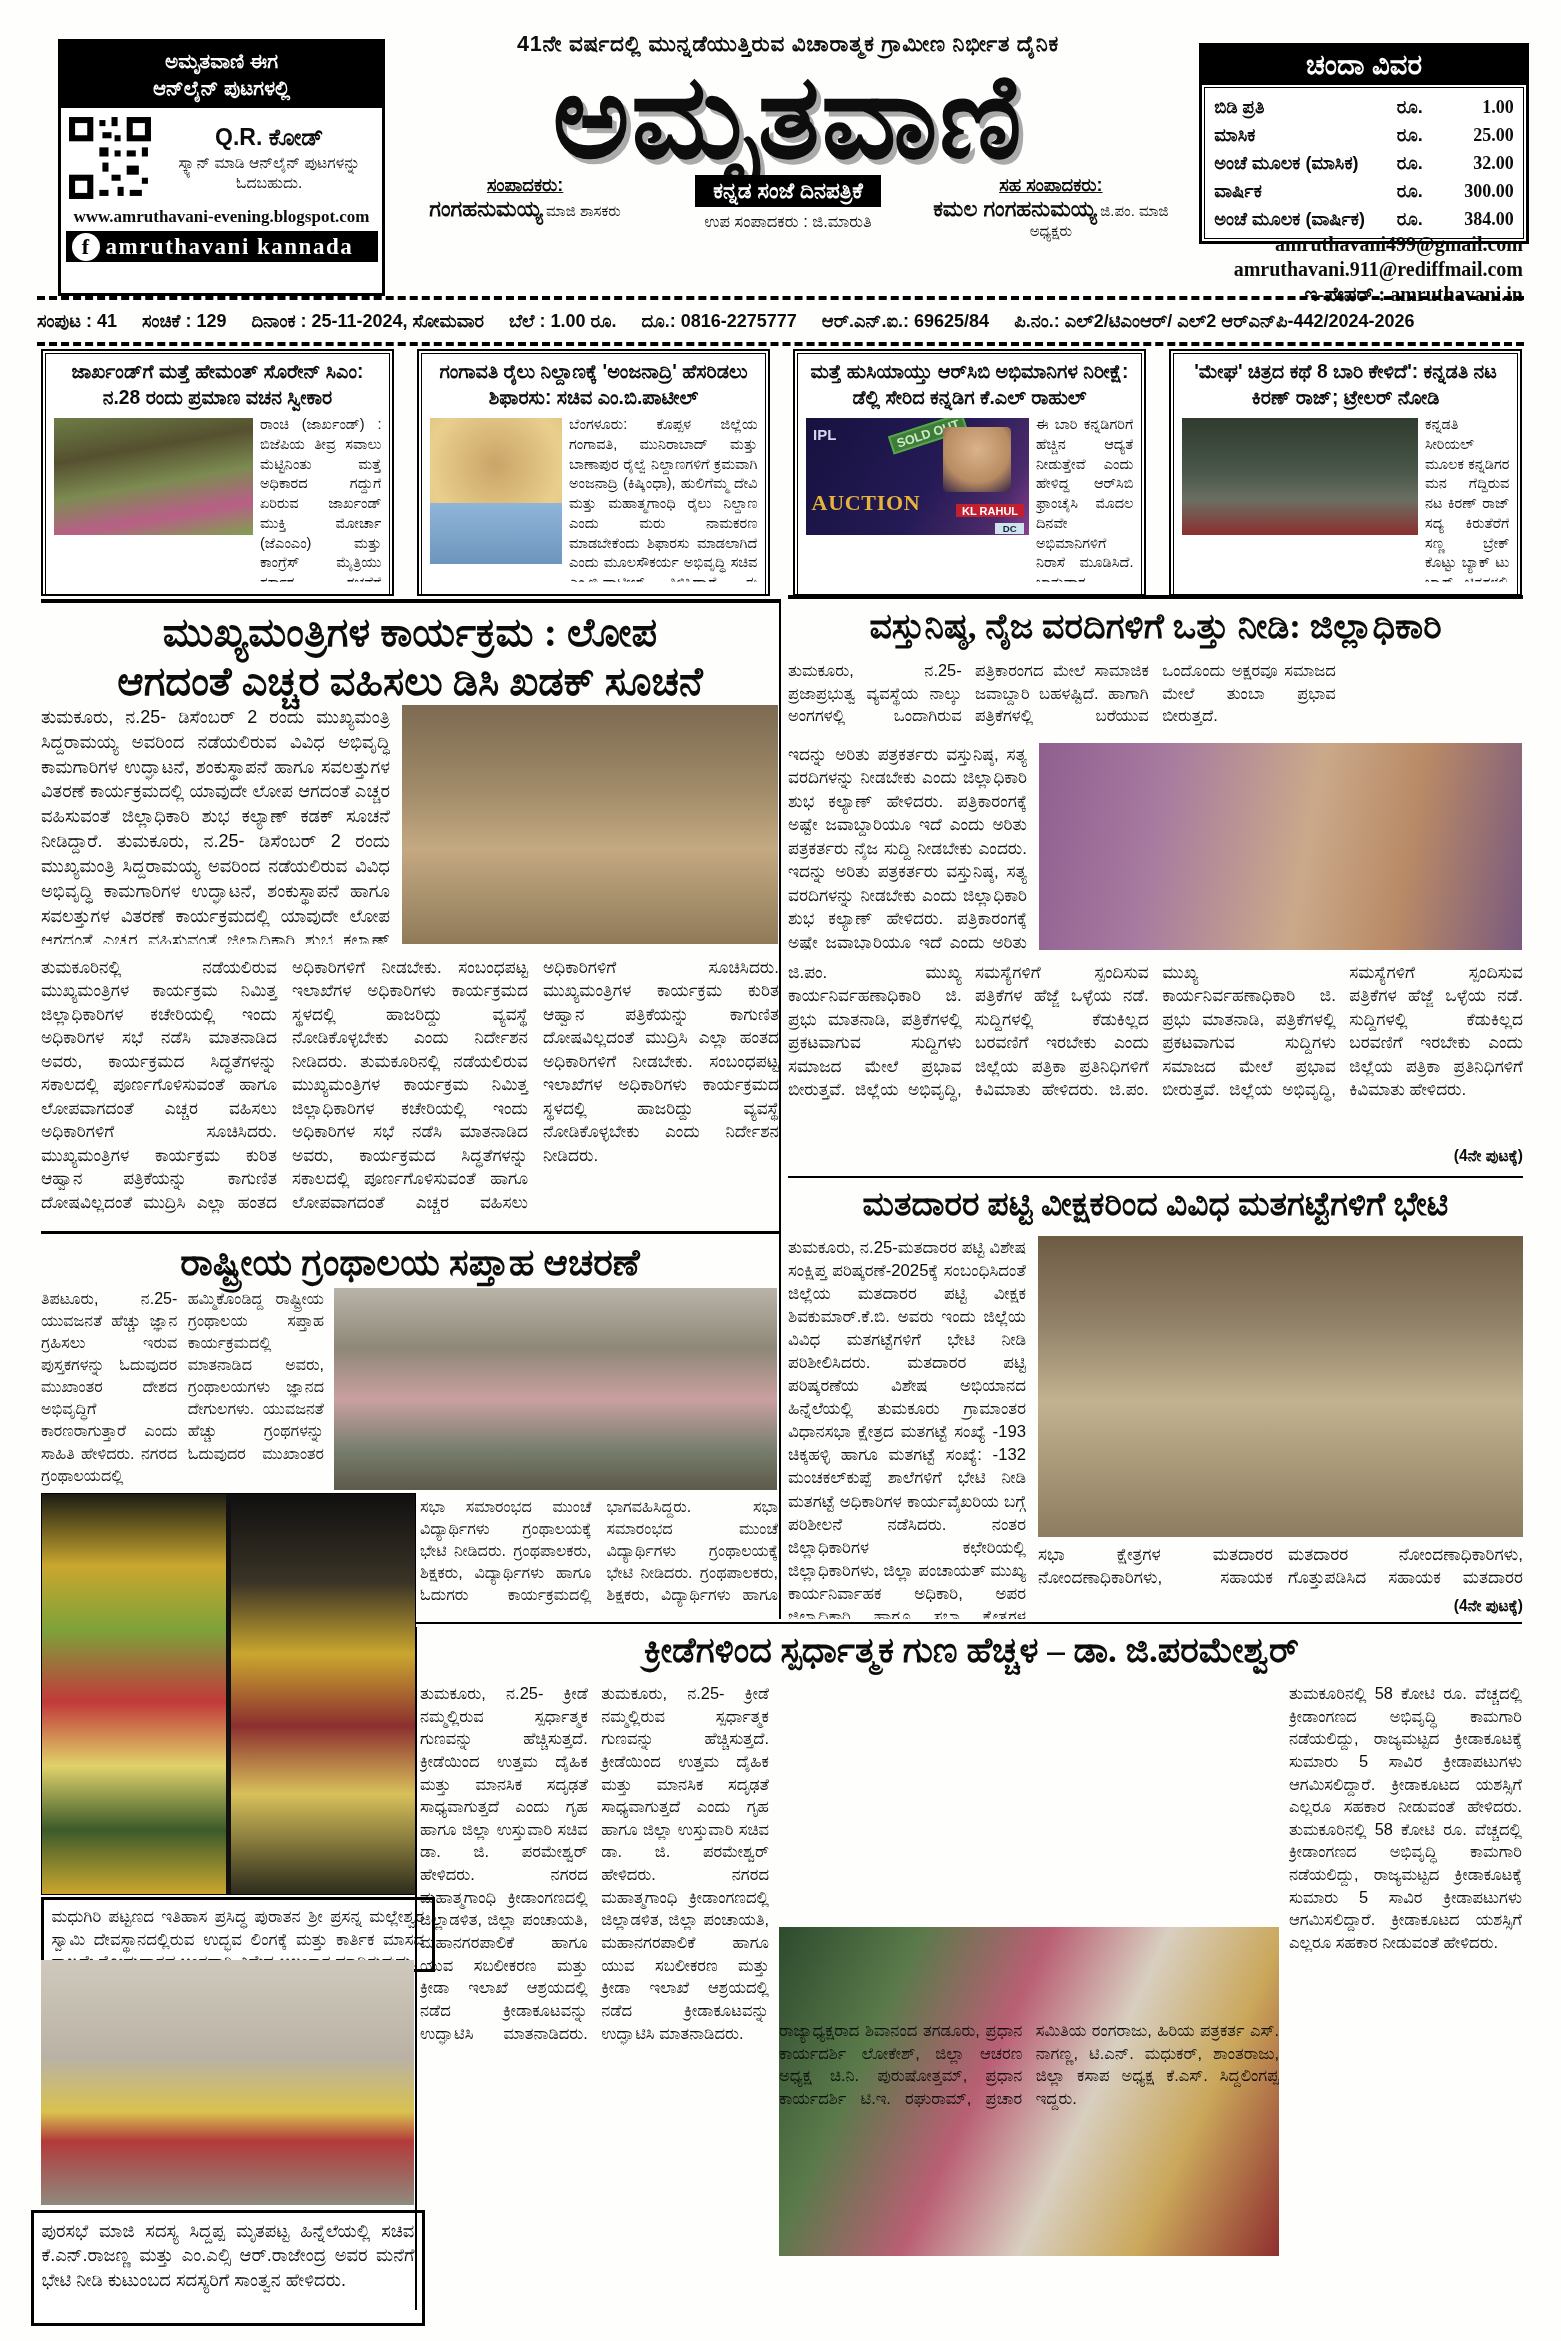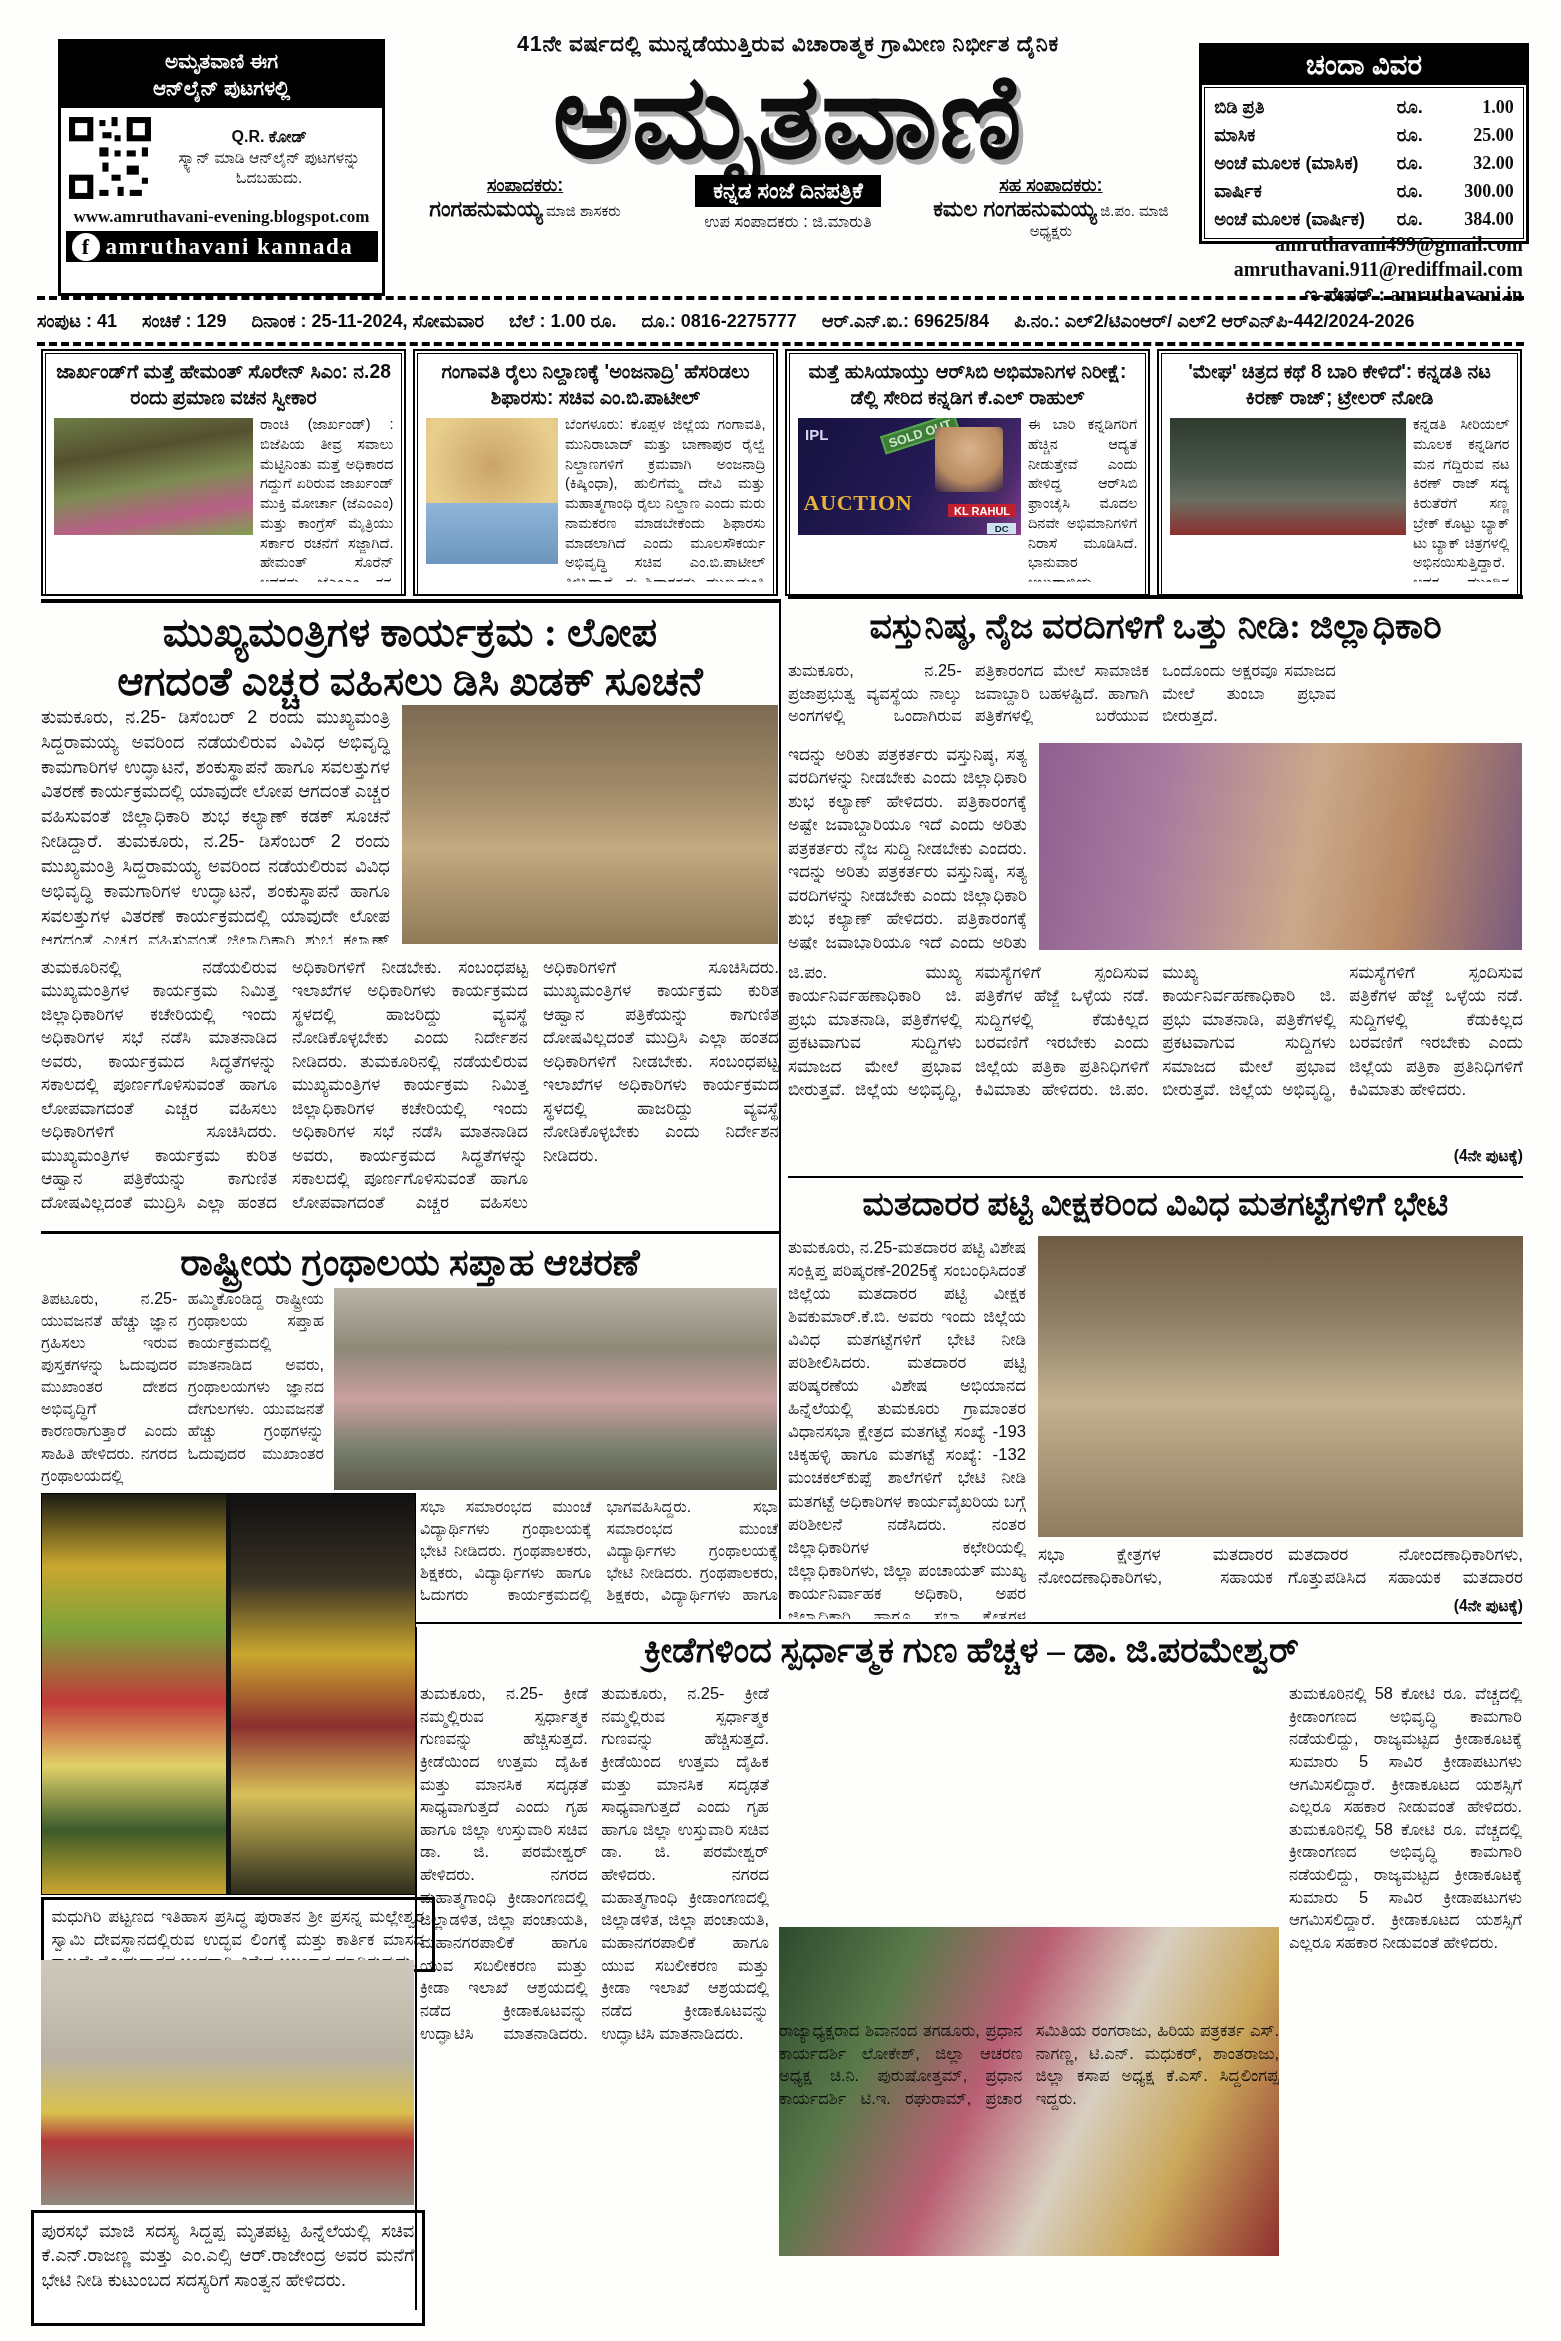--- a/index.html
+++ b/index.html
@@ -6,21 +6,21 @@
   .page{position:relative;width:1561px;height:2342px;background:#fefefc;color:#0d0d0d;
         font-family:"Liberation Sans", sans-serif;overflow:hidden;}
   .abs{position:absolute;}
 
   
   .online-box{left:58px;top:39px;width:321px;height:251px;border:3px solid #000;background:#fff;}
   .ob-head{background:#000;color:#fff;text-align:center;font-weight:bold;font-size:20px;line-height:1.35;padding:6px 3px;}
   .ob-mid{display:flex;gap:7.4px;padding:6px 4.5px 1.5px 4.5px;align-items:center;}
   .qr{width:88px;height:88px;flex:0 0 auto;background:#fff;}
   .ob-txt{flex:1;text-align:center;font-size:15.6px;line-height:1.3;}
-  .ob-txt b{font-size:16px;}
+  .ob-txt b{font-size:23px;}
   .ob-url{font-family:"Liberation Serif",serif;font-weight:bold;font-size:17px;text-align:center;margin-top:3px;}
   .ob-fb{display:flex;align-items:center;gap:6px;background:#000;color:#fff;margin:4.5px;padding:1.5px 6px;}
   .fb-circle{width:28px;height:28px;border-radius:50%;background:#fff;color:#000;display:flex;align-items:center;justify-content:center;
              font-family:"Liberation Serif",serif;font-weight:bold;font-size:22px;}
   .ob-fb span.fbname{font-family:"Liberation Serif",serif;font-weight:bold;font-size:23px;letter-spacing:1.5px;}
 
   
   .masthead{left:394px;top:31px;width:788px;text-align:center;}
   .tagline{font-size:21.6px;font-weight:bold;letter-spacing:0.7px;}
   .nameplate{font-size:117px;font-weight:bold;line-height:1.05;letter-spacing:1.5px;
@@ -42,21 +42,21 @@
   .sb-row .cur{width:43px;}
   .sb-row .val{width:74px;text-align:right;font-family:"Liberation Serif",serif;}
   .sub-emails{left:1160px;top:232px;width:363px;text-align:right;font-family:"Liberation Serif",serif;
               font-weight:bold;font-size:20px;line-height:1.25;}
 
   
   .info-bar{left:37px;top:296px;width:1487px;height:42px;border-top:4.5px dashed #000;border-bottom:4.5px dashed #000;
             display:flex;align-items:center;gap:25px;font-size:18px;font-weight:bold;white-space:nowrap;overflow:hidden;}
 
   
-  .top-row{left:41px;top:349px;width:1481px;height:247px;display:flex;gap:7px;}
+  .top-row{left:41px;top:349px;width:1481px;height:247px;display:flex;gap:23px;}
   .newsbox{flex:1;border:2.2px solid #000;padding:2.2px;background:#fff;min-width:0;}
   .nb-in{border:1.5px solid #000;height:232px;padding:4.5px 7.4px;overflow:hidden;}
   .nb-h{font-size:19.3px;font-weight:bold;text-align:center;line-height:1.35;margin-bottom:4.5px;}
   .nb-body{font-size:14.5px;line-height:1.36;text-align:justify;height:167px;overflow:hidden;}
   .nb-ph{float:left;margin:3px 7.4px 1.5px 0;}
 
   
   .ph{background:#9a9a92;position:relative;overflow:hidden;}
   .ph-soren{width:199px;height:117px;background:linear-gradient(170deg,#6d7d46 0%,#55502f 30%,#7d8b52 55%,#b85f86 78%,#7fa050 100%);}
   .ph-patil{width:132px;height:146px;background:radial-gradient(circle at 50% 32%,#caa468 0%,#e9cf8e 55%,#d9b36d 100%);}

